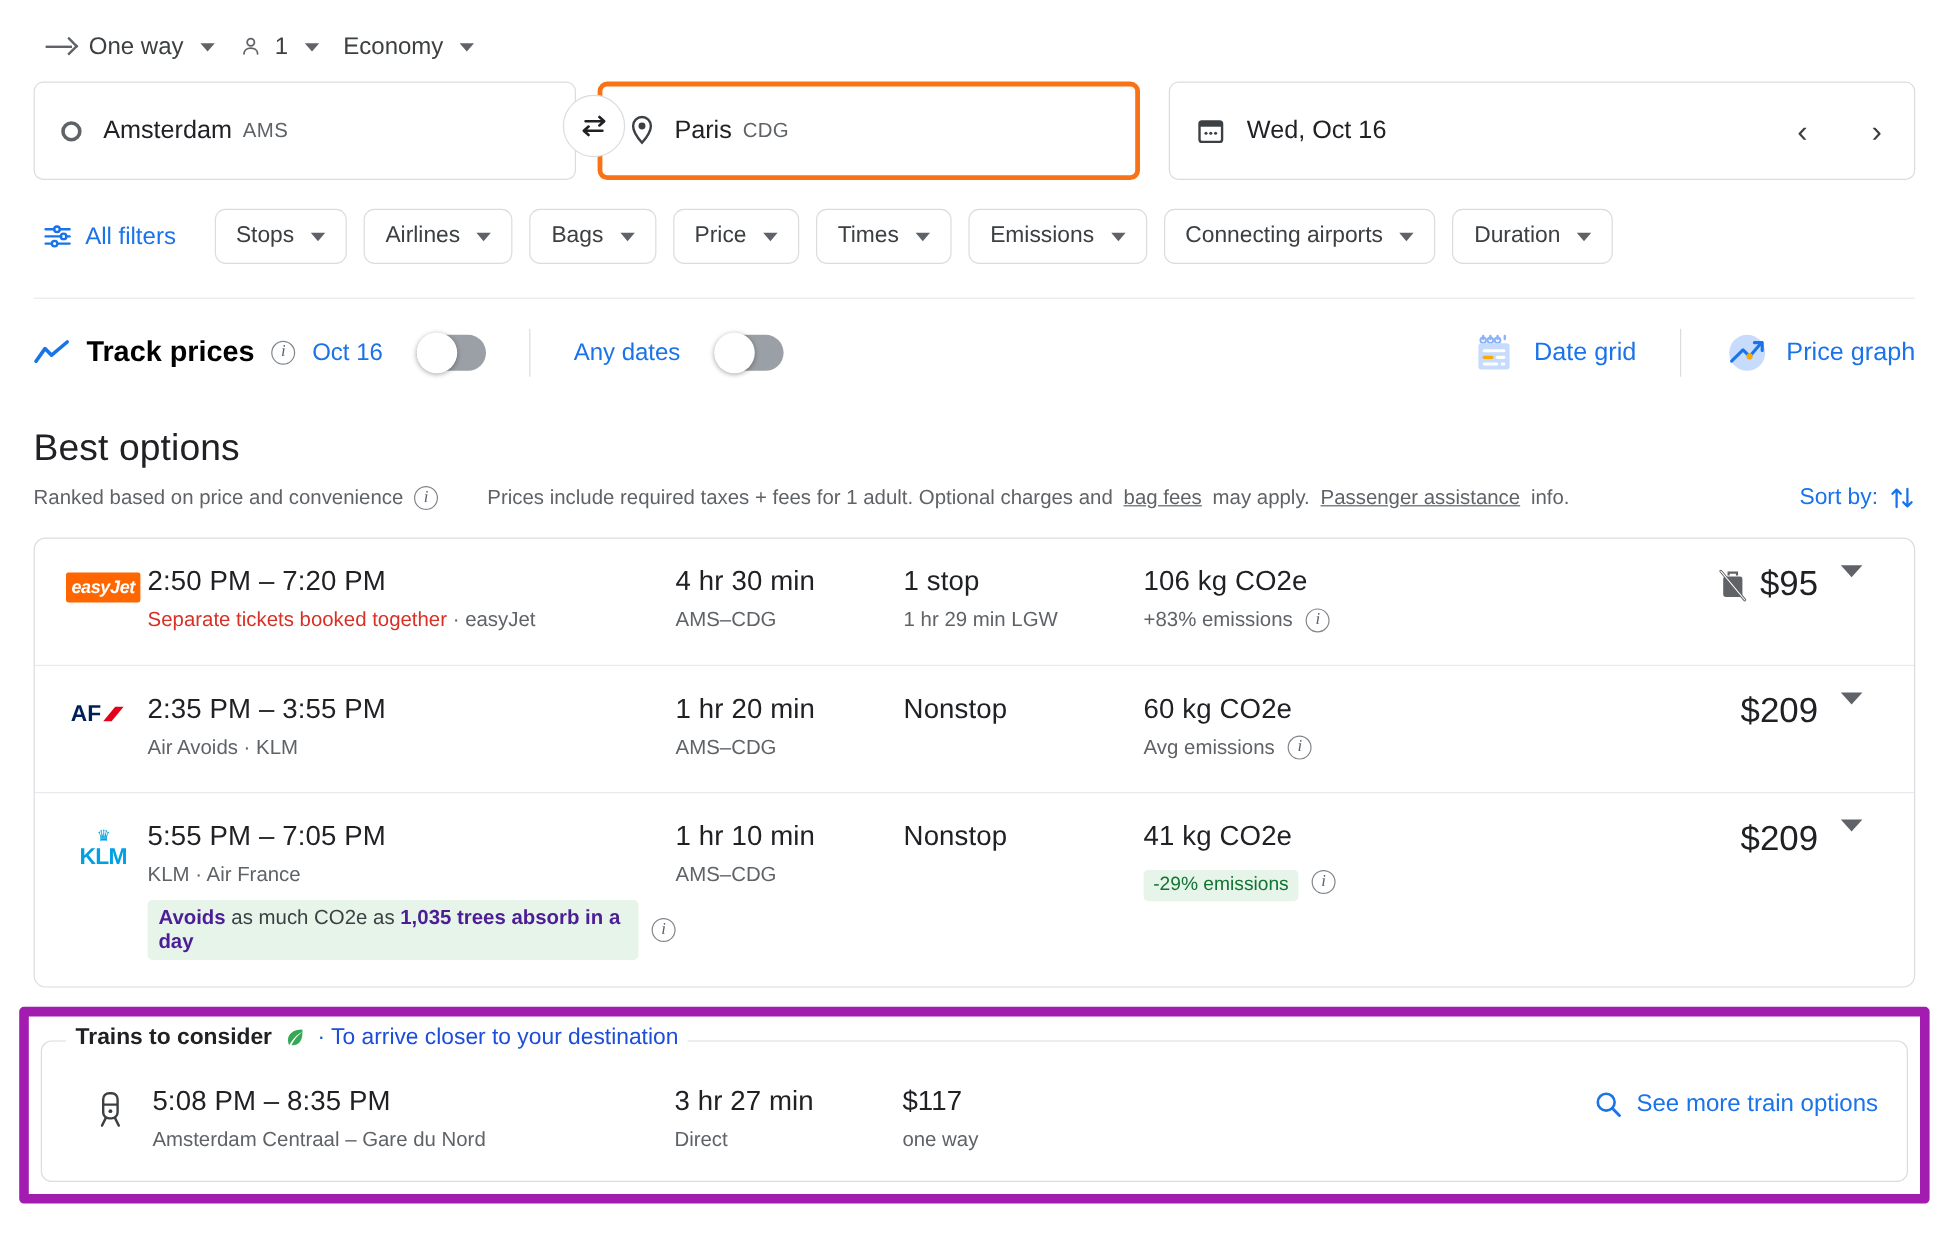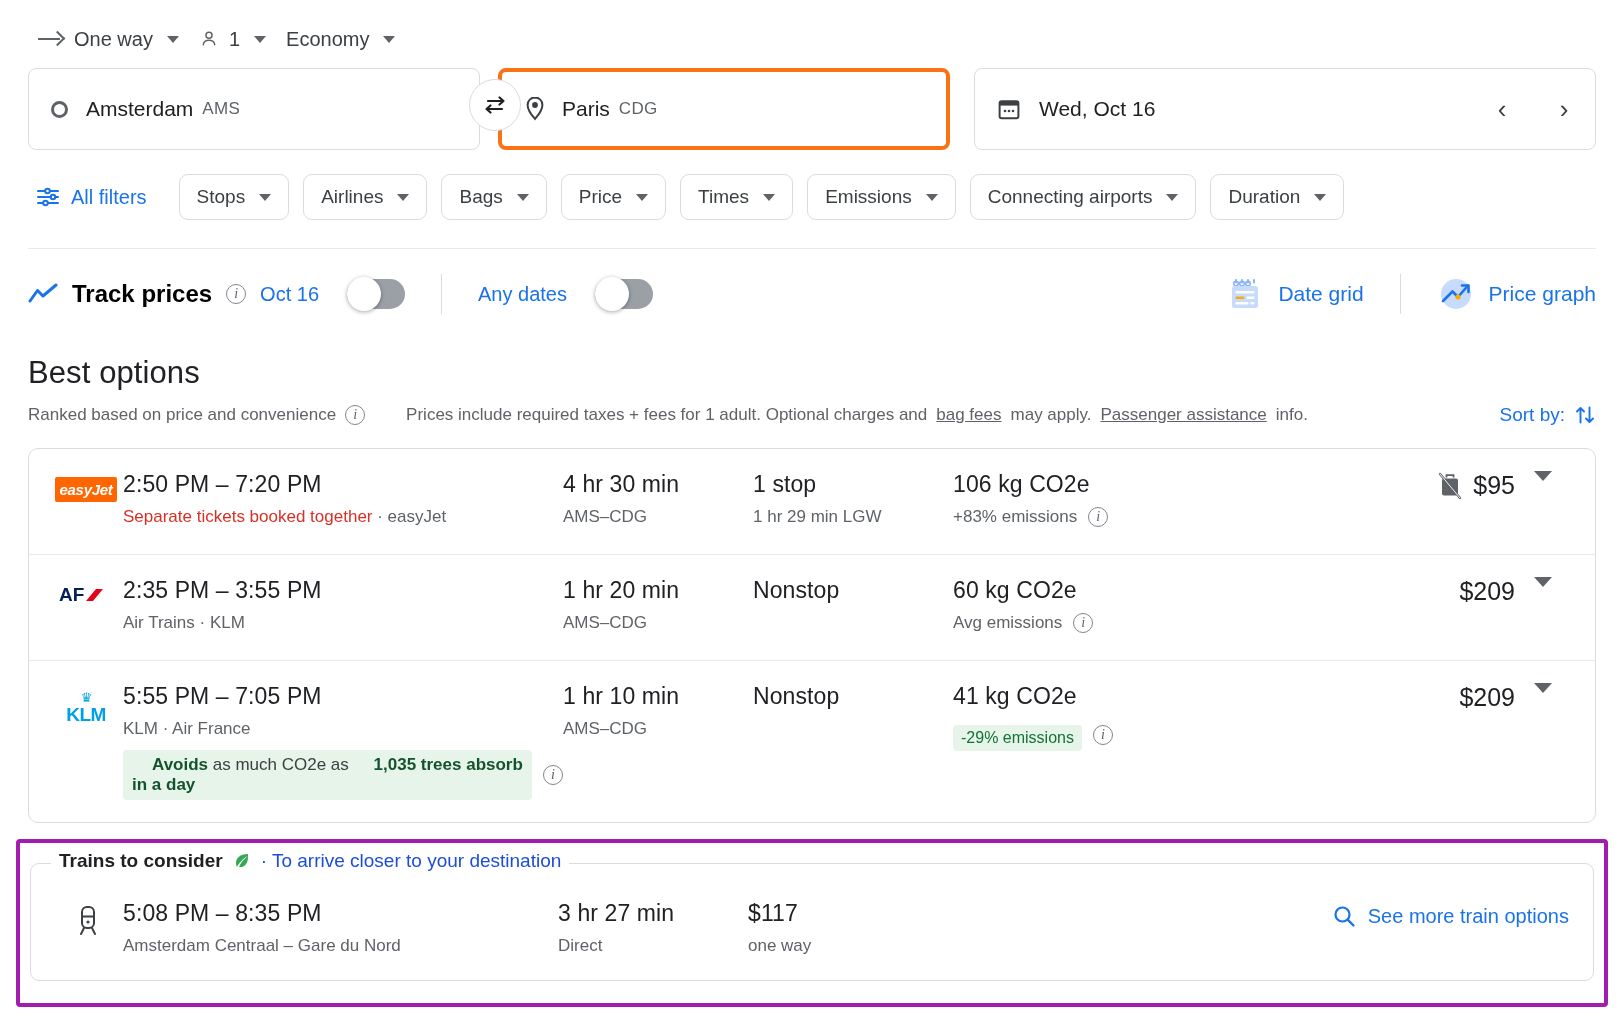--- a/index.html
+++ b/index.html
@@ -269,21 +269,21 @@
   .col-emis  { flex: 1; }
   .col-price { width: 200px; flex: none; text-align: right; display:flex; align-items:center; justify-content:flex-end; gap:10px; }
   .col-expand { width: 56px; flex: none; display: flex; align-items: center; justify-content: center; }
 
   .line1 { font-size: 23px; color: #202124; font-weight: 500; letter-spacing: .1px; }
   .line1.lite { font-weight: 400; }
   .line2 { font-size: 17px; color: #5f6368; margin-top: 9px; }
   .line2.red { color: #d93025; }
   .line2.red .dot-sep { color: #5f6368; }
   .line2 .carrier { color: #5f6368; }
-  .price { font-size: 25px; color: #202124; }
+  .price { font-size: 29px; color: #202124; }
   .chev {
     width: 0; height: 0;
     border-left: 9px solid transparent;
     border-right: 9px solid transparent;
     border-top: 10px solid #5f6368;
   }
   .emis-badge {
     display: inline-block;
     background: #e6f4ea;
     color: #137333;
@@ -301,29 +301,29 @@
     gap: 11px;
     margin-top: 11px;
   }
   .trees-text {
     background: #e6f4ea;
     color: #1e8e3e;
     font-size: 17px;
     padding: 5px 9px;
     border-radius: 4px;
   }
-  .trees-text b { color: #14532d; margin-left: 20px; }
+  .trees-text b { color: #4c1d95; }
   .trees-text .mid { color: #3c4043; }
 
   
   .trains-outer {
     margin: 16px 16px 0 16px;
-    border: 4px solid #a21caf;
+    border: 8px solid #a21caf;
     border-radius: 4px;
-    padding: 6px 10px 22px 10px;
+    padding: 6px 10px 10px 10px;
   }
   .trains-fieldset {
     border: 1px solid #dadce0;
     border-radius: 9px;
     padding: 0 0 18px 0;
     position: relative;
     margin-top: 14px;
   }
   .trains-legend {
     position: absolute;
@@ -583,21 +583,21 @@
       <div class="logo-cell">
         <span class="logo-af">
           <svg width="54" height="24" viewBox="0 0 54 24">
             <text x="0" y="18" font-family="Liberation Sans, sans-serif" font-size="19" font-weight="bold" fill="#002157">AF</text>
             <path d="M27 18L37 6h7l-10 12z" fill="#e2001a"></path>
           </svg>
         </span>
       </div>
       <div class="col-times">
         <div class="line1">2:35 PM – 3:55 PM</div>
-        <div class="line2">Air Trains · KLM</div>
+        <div class="line2">Air Avoids · KLM</div>
       </div>
       <div class="col-dur">
         <div class="line1 lite">1 hr 20 min</div>
         <div class="line2">AMS–CDG</div>
       </div>
       <div class="col-stops">
         <div class="line1 lite">Nonstop</div>
       </div>
       <div class="col-emis">
         <div class="line1 lite">60 kg CO2e</div>

